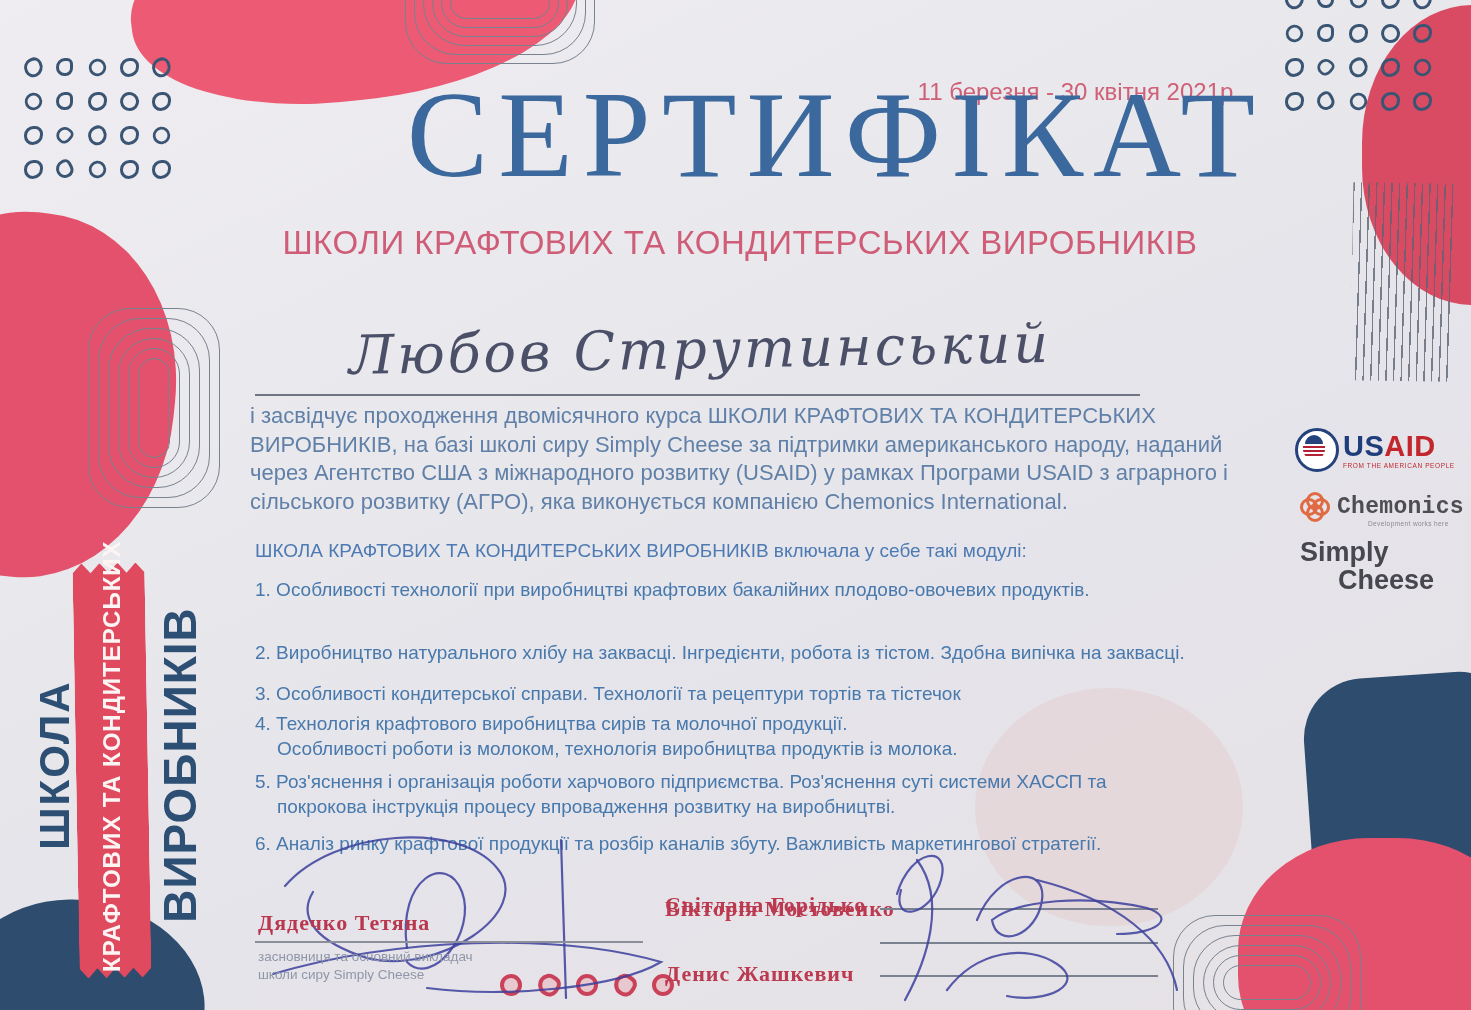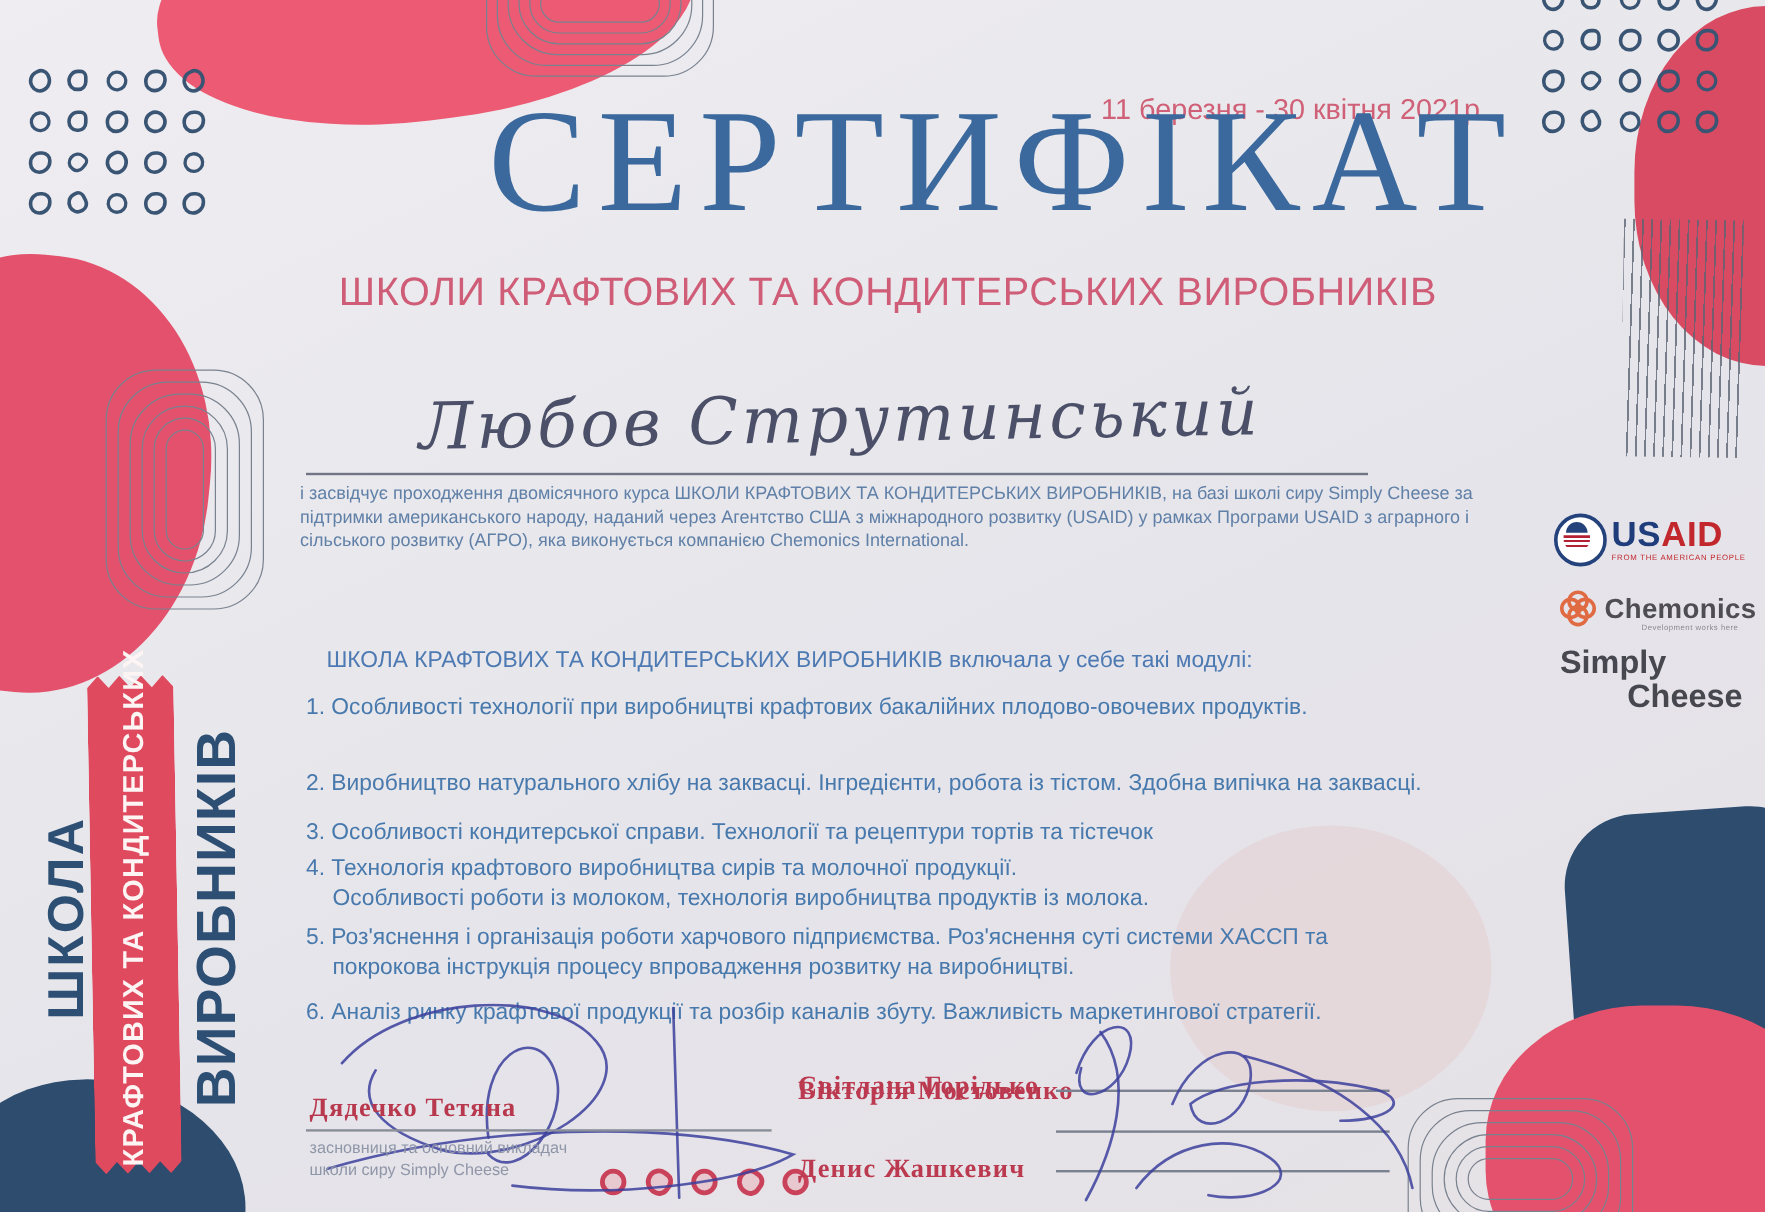--- a/index.html
+++ b/index.html
@@ -41,23 +41,23 @@
     font-family:"Liberation Serif",serif;font-weight:normal;font-size:122px;line-height:1.1;
     color:#3b699d;letter-spacing:10px;}
   .subtitle{position:absolute;left:225px;top:224px;width:1030px;text-align:center;
     font-size:33px;color:#cf5d77;letter-spacing:.5px;}
   
   .recipient{position:absolute;left:250px;top:318px;width:900px;text-align:center;
     font-family:"DejaVu Serif",serif;font-style:italic;font-size:54px;color:#4b5068;
     letter-spacing:3px;transform:rotate(-1deg);}
   .name-line{position:absolute;left:255px;top:394px;width:885px;height:2px;background:#6f7584;}
   .body-text{position:absolute;left:250px;top:402px;width:985px;margin:0;
-    font-size:15px;line-height:1.3;color:#6080a8;}
-  
-  .mod-header{position:absolute;left:272px;top:540px;font-size:19px;color:#4d7ab3;}
+    font-size:22px;line-height:1.3;color:#6080a8;}
+  
+  .mod-header{position:absolute;left:255px;top:540px;font-size:19px;color:#4d7ab3;}
   .module{position:absolute;left:255px;width:1010px;font-size:19px;line-height:1.3;color:#4879ad;}
   .module .m2{margin-left:22px;}
   
   .sig-name-left{position:absolute;left:258px;top:910px;font-family:"Liberation Serif",serif;
     font-weight:bold;font-size:22px;color:#b8384e;letter-spacing:1px;}
   .sig-line-left{position:absolute;left:255px;top:941px;width:388px;height:1.5px;background:#8a8f9a;}
   .sig-role{position:absolute;left:258px;top:948px;font-size:13.5px;line-height:1.35;color:#8f96a8;}
   .right-name{position:absolute;left:665px;font-family:"Liberation Serif",serif;font-weight:bold;
     font-size:22px;color:#bb3a50;letter-spacing:1px;}
   .sig-line-right{position:absolute;left:880px;width:278px;height:1.5px;background:#7a8190;}
@@ -66,33 +66,33 @@
   
   .usaid{position:absolute;left:1295px;top:428px;display:flex;align-items:center;gap:4px;}
   .usaid-emblem{width:38px;height:38px;border-radius:50%;border:3px solid #24427c;background:#fff;position:relative;overflow:hidden;}
   .usaid-emblem .dome{position:absolute;left:7px;top:4px;width:18px;height:9px;border-radius:9px 9px 0 0;background:#24427c;}
   .usaid-emblem .stripes{position:absolute;left:5px;top:15px;width:22px;height:12px;
     background:repeating-linear-gradient(#b22234 0 2px,#fff 2px 4px);border-radius:0 0 8px 8px;}
   .usaid-text .big{font-size:29px;font-weight:bold;letter-spacing:.5px;line-height:1;}
   .usaid-text .us{color:#1f3d7a;}
   .usaid-text .aid{color:#c1272d;}
   .usaid-text .tag{font-size:6.5px;color:#c1272d;letter-spacing:.6px;margin-top:1px;}
-  .chem{position:absolute;left:1300px;top:492px;display:flex;align-items:center;gap:7px;}
+  .chem{position:absolute;left:1300px;top:492px;display:flex;align-items:center;gap:7px;font-family:Liberation Mono, monospace;}
   .chem-icon{position:relative;width:30px;height:30px;}
   .chem-icon span{position:absolute;width:12px;height:12px;border:3.5px solid #e06a42;border-radius:50%;}
   .chem-icon span:nth-child(1){left:6px;top:0;}
   .chem-icon span:nth-child(2){left:0;top:6px;}
   .chem-icon span:nth-child(3){left:12px;top:6px;}
   .chem-icon span:nth-child(4){left:6px;top:12px;}
   .chem-text{font-size:23px;font-weight:600;color:#4e4e52;letter-spacing:.3px;}
   .chem-tag{position:absolute;left:1368px;top:520px;font-size:6.5px;color:#8a8a8e;letter-spacing:.4px;}
   .simply{position:absolute;left:1300px;top:538px;font-weight:800;font-size:27px;color:#47474f;line-height:1.05;}
   .simply .hl{position:relative;display:inline-block;}
   .simply .hl i{position:absolute;left:-6px;top:13px;width:104px;height:20px;background:#eec33d;z-index:-1;}
-  .simply .cheese{margin-left:56px;}
+  .simply .cheese{margin-left:38px;}
 </style>
 </head>
 <body>
 
 <div class="page">
 
   <div class="blob red abs" style="left:130px;top:-100px;width:450px;height:200px;border-radius:48%;transform:rotate(-7deg);background:#ec5a73;"></div>
   <div class="spiral" style="left:405px;top:-58px;width:190px;height:122px;">
       <div style="inset: 0px;"></div>
       <div style="inset: 9px;"></div>

